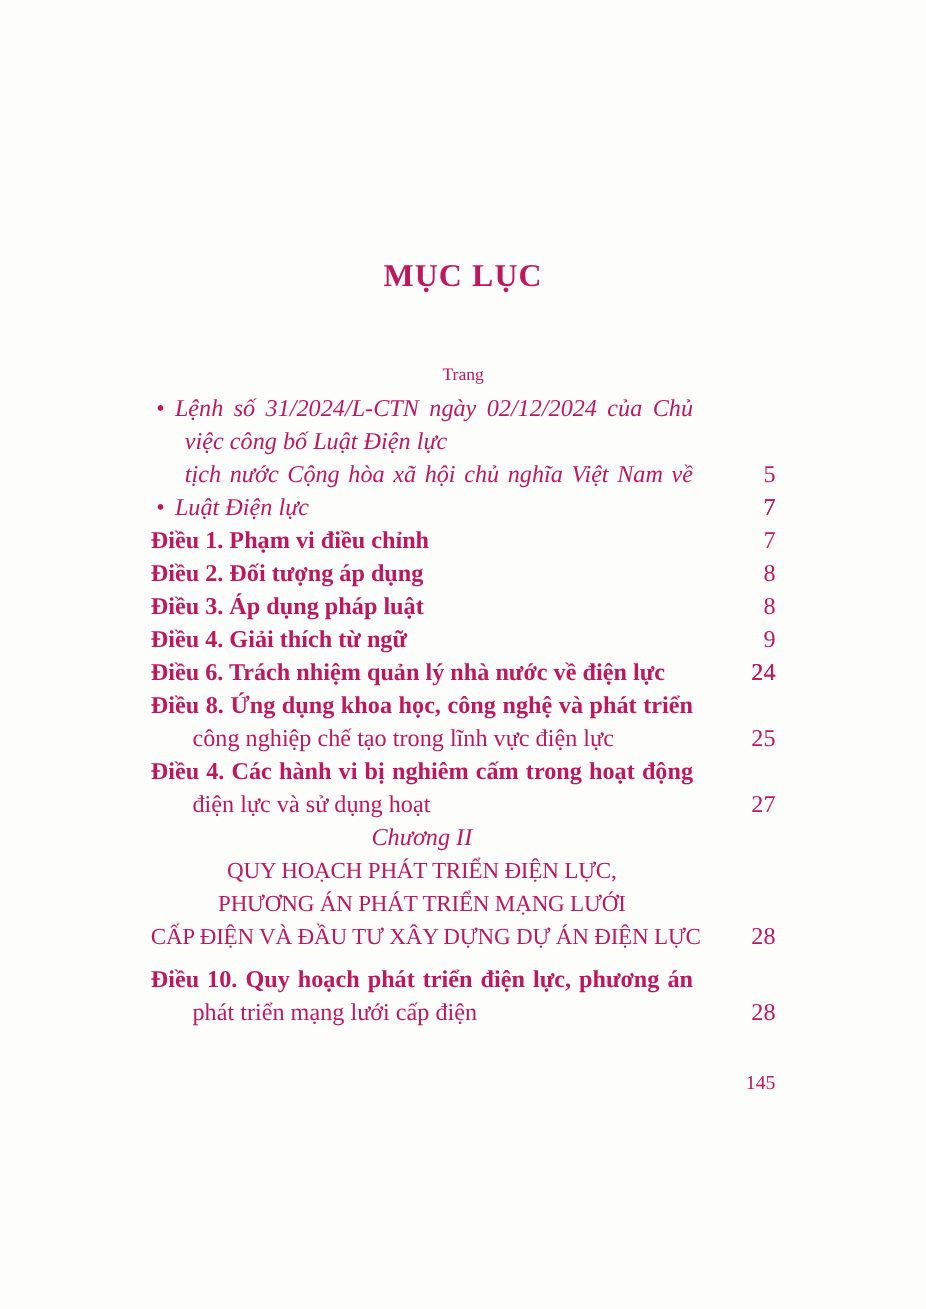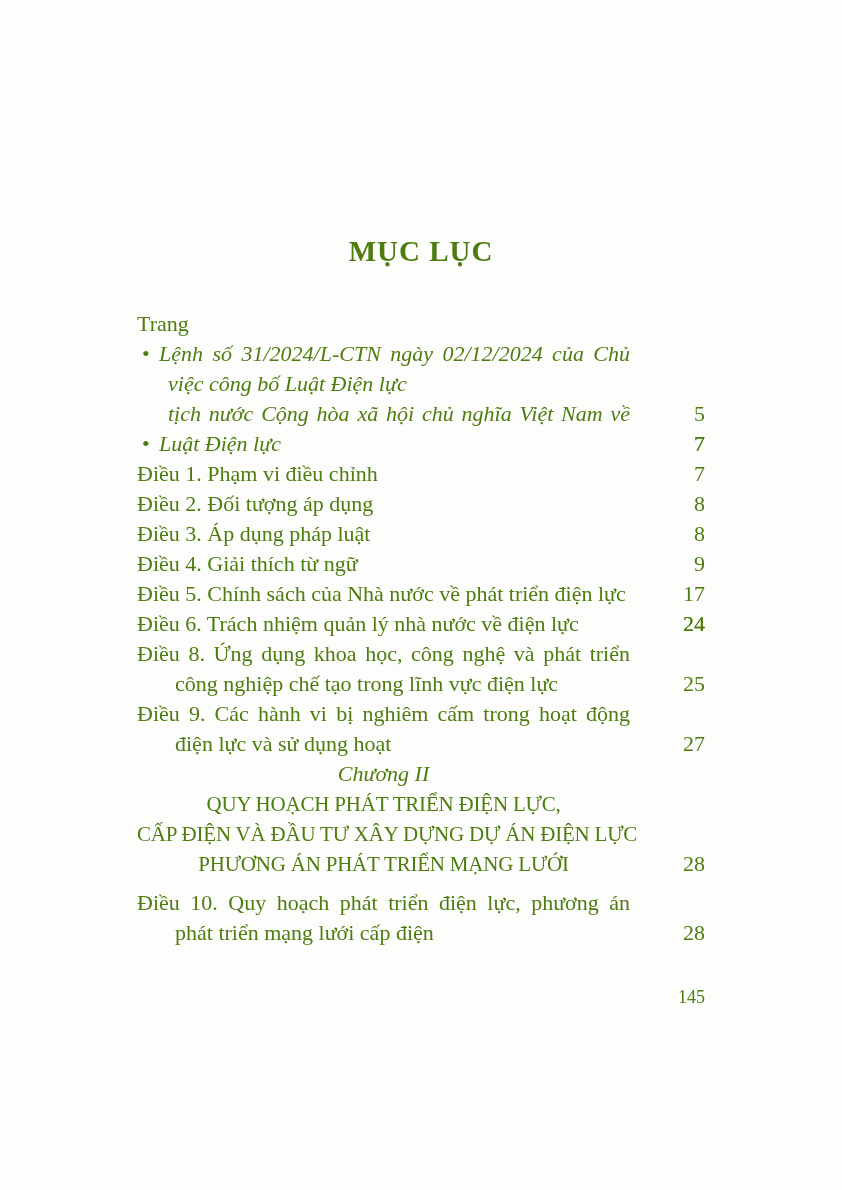--- a/index.html
+++ b/index.html
@@ -6,41 +6,41 @@
     margin: 0;
     padding: 0;
     background: #ffffff;
   }
   .page {
     position: relative;
     width: 842px;
     height: 1190px;
     margin: 0 auto;
     background: #fdfdfc;
-    color: #4d7c0f;
+    color: #be185d;
     font-family: "Liberation Serif", "DejaVu Serif", serif;
     overflow: hidden;
   }
   .content {
     margin-left: 137px;
     width: 568px;            
     padding-top: 234px;
   }
   .doc-title {
     font-size: 29px;
     line-height: 34px;
     font-weight: bold;
     text-align: center;
     letter-spacing: 1px;
   }
   .col-header {
-    margin-top: 41px;
-    font-size: 22px;
+    margin-top: 58px;
+    font-size: 16px;
     line-height: 30px;
-    text-align: left;
+    text-align: center;
   }
   .toc {
     font-size: 22px;
     line-height: 30px;
   }
   .entry {
     position: relative;
     padding-right: 75px;     
   }
   .entry .line {
@@ -61,20 +61,21 @@
     display: inline-block;
     width: 17px;
     text-indent: 0;
     font-style: normal;
   }
   .entry.article {
     padding-left: 38px;      
   }
   .entry.article .line.first {
     text-indent: -38px;      
+    font-weight: bold;
   }
   .entry.chapter-label {
     text-align: center;
     font-style: italic;
   }
   .entry.chapter-title {
     text-align: center;
     font-size: 21px;
     letter-spacing: -0.2px;
   }
@@ -128,47 +129,43 @@
         </div>
         <div class="entry article">
           <div class="line first">Điều 3. Áp dụng pháp luật</div>
           <span class="pagenum">8</span>
         </div>
         <div class="entry article">
           <div class="line first">Điều 4. Giải thích từ ngữ</div>
           <span class="pagenum">9</span>
         </div>
         <div class="entry article">
-          <div class="line first">Điều 5. Chính sách của Nhà nước về phát triển điện lực</div>
-          <span class="pagenum">17</span>
-        </div>
-        <div class="entry article">
           <div class="line first">Điều 6. Trách nhiệm quản lý nhà nước về điện lực</div>
           <span class="pagenum">24</span>
         </div>
         <div class="entry article">
           <span class="pagenum">24</span>
         </div>
         <div class="entry article">
           <div class="line first stretch">Điều 8. Ứng dụng khoa học, công nghệ và phát triển</div>
           <div class="line">công nghiệp chế tạo trong lĩnh vực điện lực</div>
           <span class="pagenum">25</span>
         </div>
         <div class="entry article">
-          <div class="line first stretch">Điều 9. Các hành vi bị nghiêm cấm trong hoạt động</div>
+          <div class="line first stretch">Điều 4. Các hành vi bị nghiêm cấm trong hoạt động</div>
           <div class="line">điện lực và sử dụng hoạt</div>
           <span class="pagenum">27</span>
         </div>
         <div class="entry chapter-label">
           <div class="line first">Chương II</div>
         </div>
         <div class="entry chapter-title">
           <div class="line first">QUY HOẠCH PHÁT TRIỂN ĐIỆN LỰC,</div>
+          <div class="line">PHƯƠNG ÁN PHÁT TRIỂN MẠNG LƯỚI</div>
           <div class="line">CẤP ĐIỆN VÀ ĐẦU TƯ XÂY DỰNG DỰ ÁN ĐIỆN LỰC</div>
-          <div class="line">PHƯƠNG ÁN PHÁT TRIỂN MẠNG LƯỚI</div>
           <span class="pagenum">28</span>
         </div>
         <div class="entry article space-before">
           <div class="line first stretch">Điều 10. Quy hoạch phát triển điện lực, phương án</div>
           <div class="line">phát triển mạng lưới cấp điện</div>
           <span class="pagenum">28</span>
         </div>
       </div>
     <div class="folio">145</div>
   </div>

